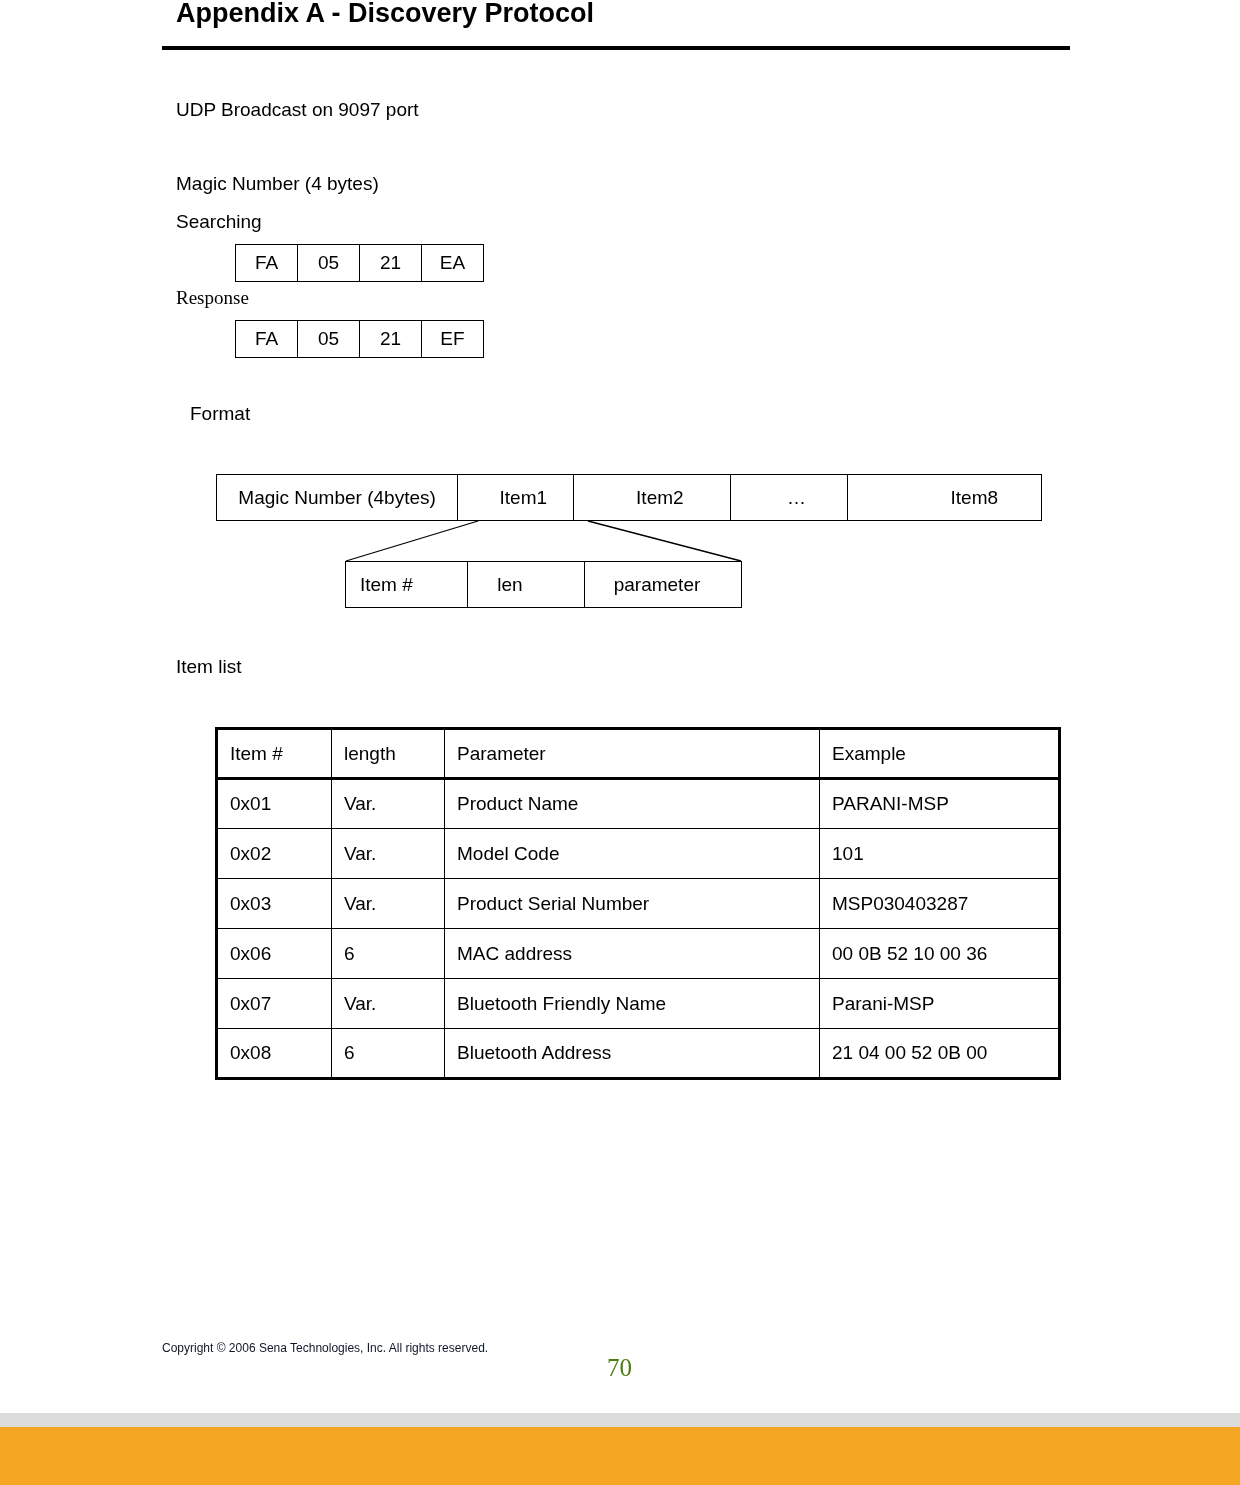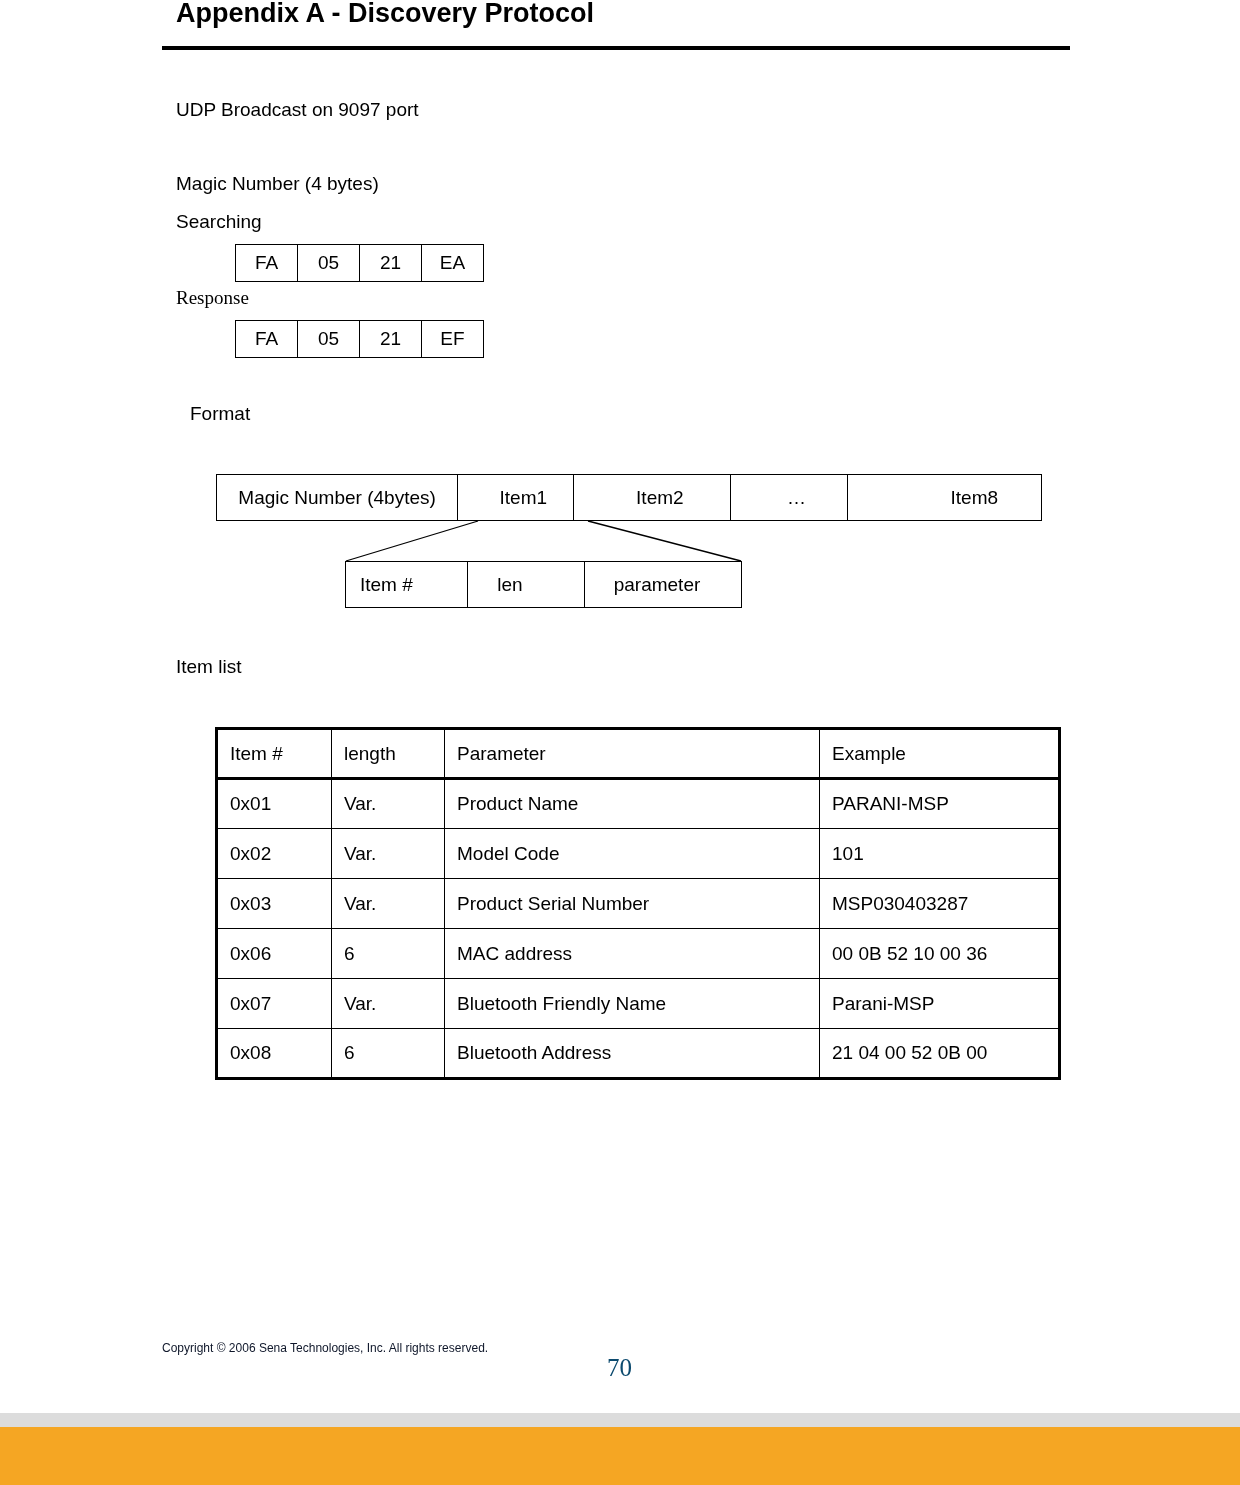--- a/index.html
+++ b/index.html
@@ -125,21 +125,21 @@
     font-size: 12px;
     color: #0f172a;
     white-space: nowrap;
   }
   #page-number {
     position: absolute;
     left: 607px;
     top: 1354px;
     font-size: 25px;
     font-family: "Liberation Serif", serif;
-    color: #0c4a6e;
+    color: #4d7c0f;
   }
   #footer-gray {
     position: absolute;
     left: 0;
     top: 1413px;
     width: 1240px;
     height: 14px;
     background: #DCDCDC;
   }
   #footer-orange {

